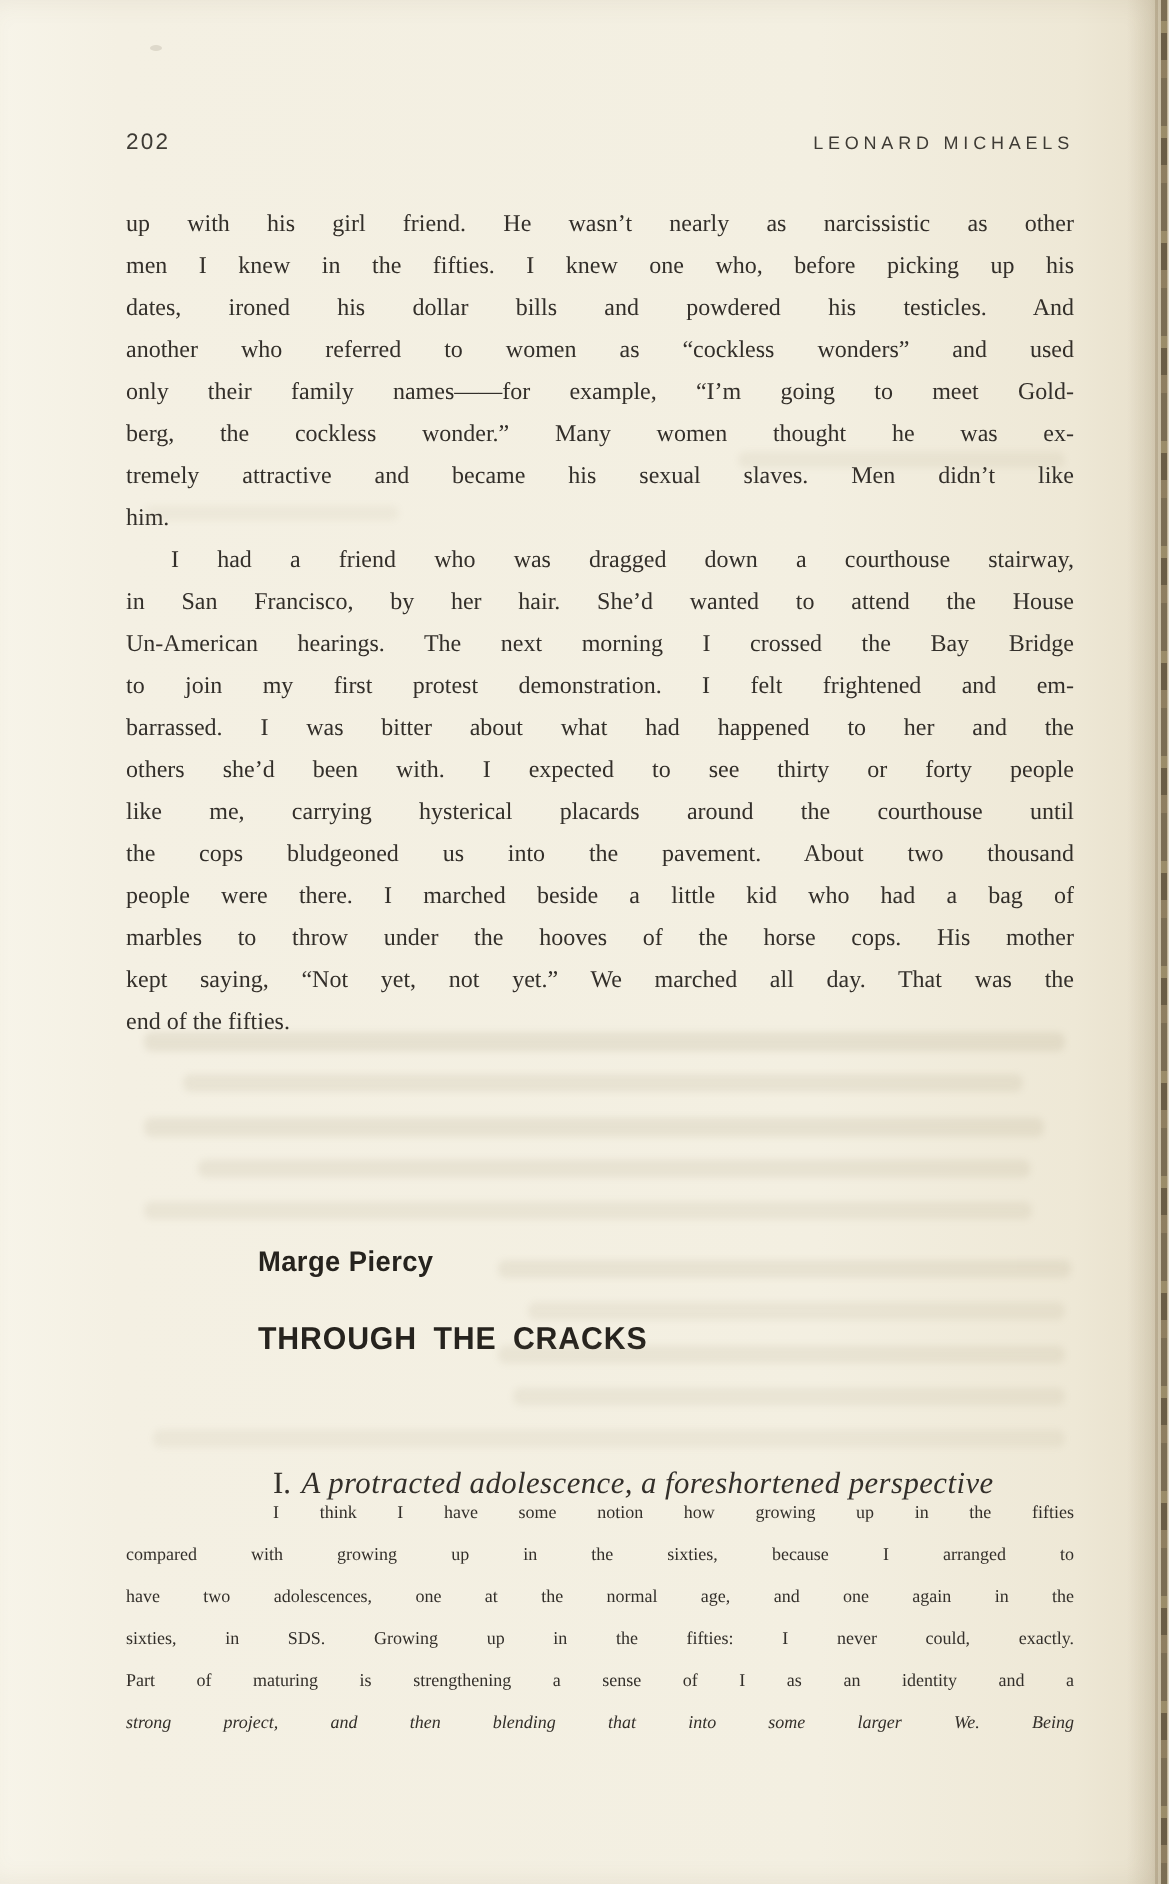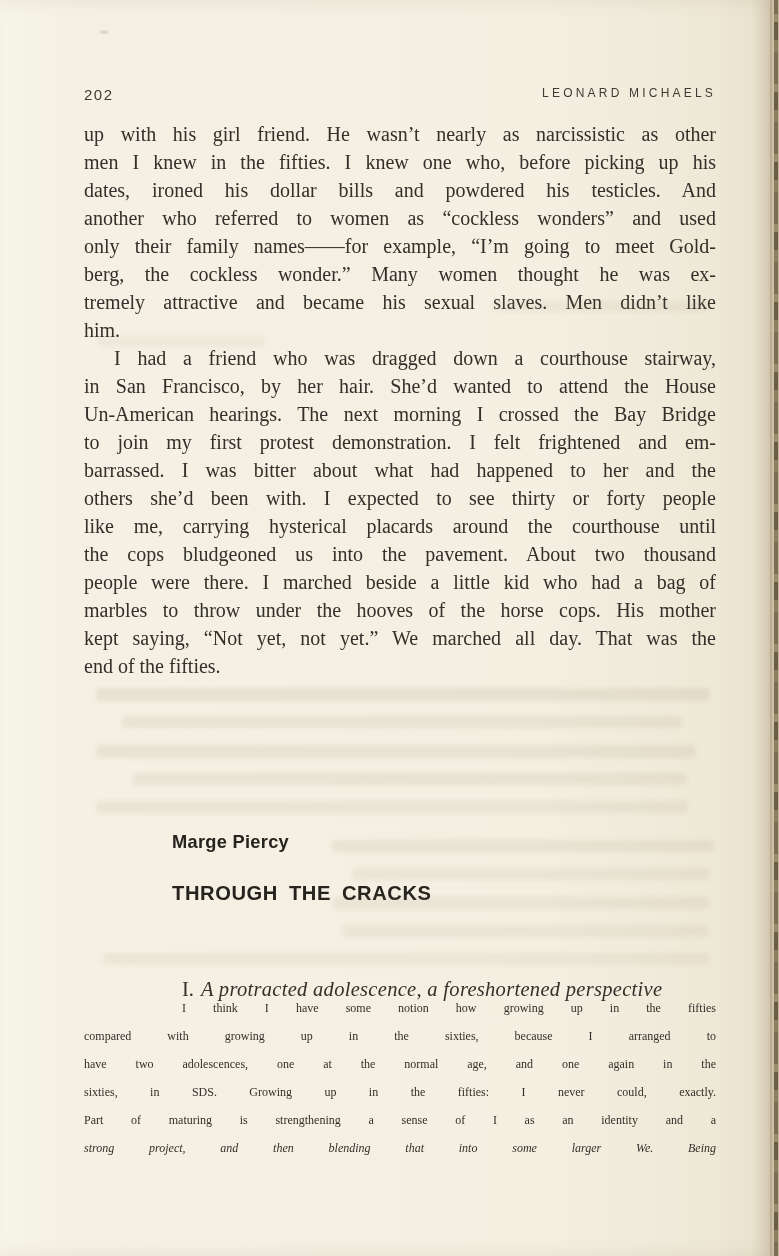--- a/index.html
+++ b/index.html
@@ -19,43 +19,43 @@
   }
 
   
   .running-header {
     position: absolute;
     top: 86px;
     left: 84px;
     width: 632px;
     display: flex;
     justify-content: space-between;
-    align-items: flex-start;
+    align-items: center;
     font-family: "Liberation Sans", sans-serif;
     color: #3e3b35;
     gap: 40px;
   }
   .page-number {
     font-size: 15px;
     letter-spacing: 1.5px;
     font-weight: 500;
   }
   .running-title {
     font-size: 12px;
     font-weight: 400;
     letter-spacing: 3.2px;
   }
 
   
   .text-block {
     position: absolute;
-    top: 120px;
+    top: 136px;
     left: 84px;
     width: 632px;
-    font-size: 20px;
+    font-size: 16px;
     line-height: 28px;
   }
   .para .line {
     text-align: justify;
     text-align-last: justify;
     white-space: normal;
   }
   .para .line:last-child { text-align-last: left; }
   .para.justify-all .line:last-child { text-align-last: justify; font-style: italic; }
   .para.indent-sm .line:first-child { text-indent: 30px; }

